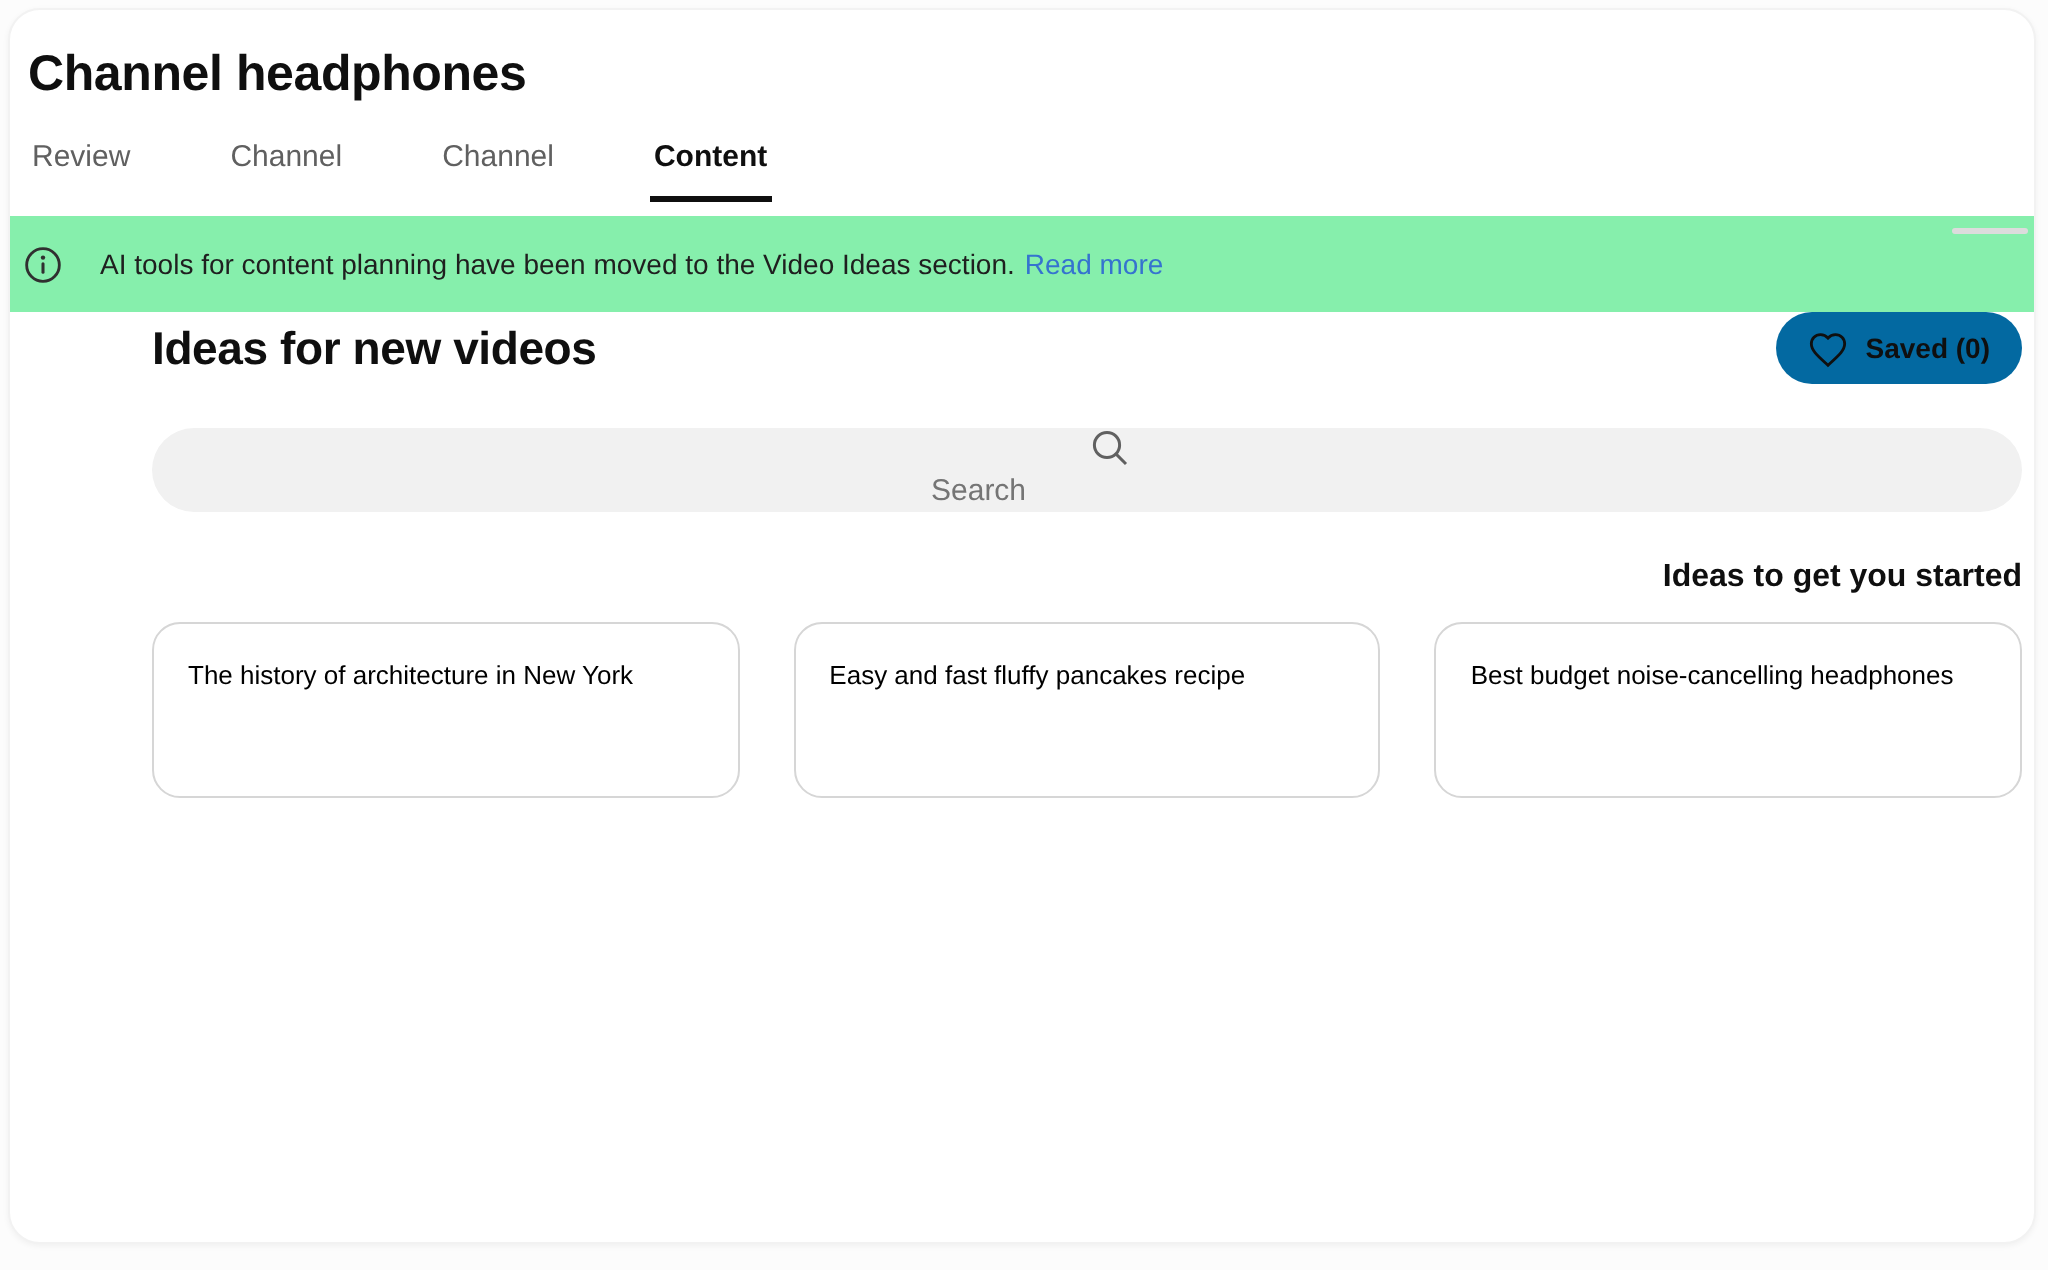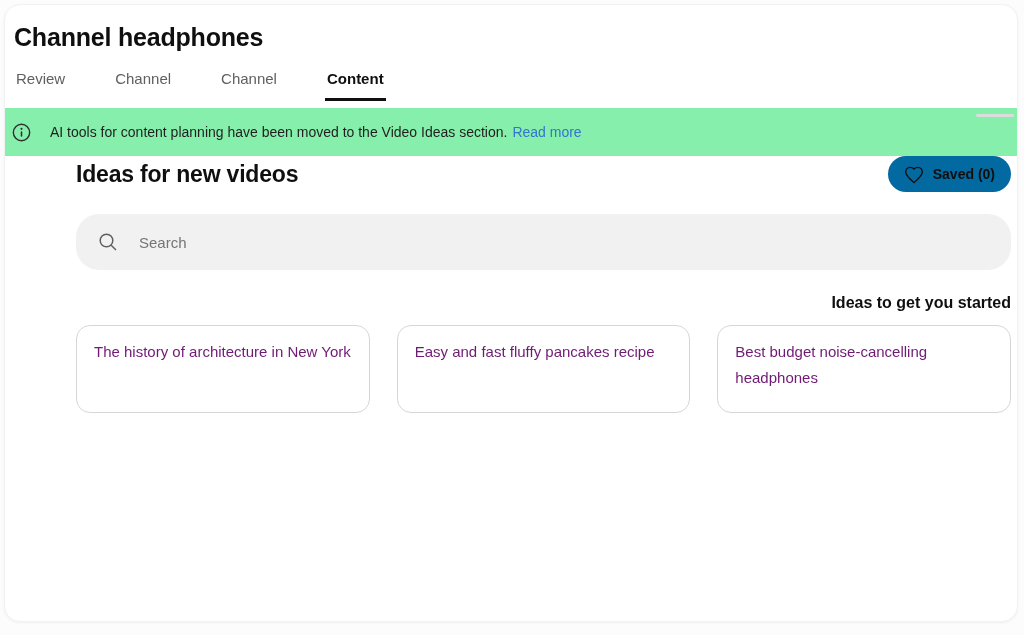--- a/index.html
+++ b/index.html
@@ -101,26 +101,27 @@
     border: none;
     border-radius: 18px;
     font-family: "Liberation Sans", sans-serif;
     font-size: 14px;
     font-weight: 700;
     color: #0f0f0f;
     cursor: pointer;
   }
   .search-bar {
     margin-top: 22px;
-    height: 56px;
+    height: 42px;
     background: #f1f1f1;
     border-radius: 23px;
     display: flex;
     align-items: center;
     padding-left: 22px;
+    flex-direction: column;
   }
   .search-input {
     flex: 1;
     margin-left: 21px;
     border: none;
     background: transparent;
     outline: none;
     font-family: "Liberation Sans", sans-serif;
     font-size: 15px;
     color: #0f0f0f;
@@ -141,24 +142,24 @@
   .idea-card {
     flex: 1;
     height: 88px;
     background: #ffffff;
     border: 1px solid #d6d6d6;
     border-radius: 14px;
     padding: 13px 17px;
     cursor: pointer;
   }
   .idea-card-label {
-    font-size: 15px;
+    font-size: 13px;
     font-weight: 500;
     line-height: 26px;
-    color: #701a75;
+    color: #000000;
   }
   svg { display: block; }
 </style>
 </head>
 <body>
 
 <div class="window">
 
   <h1 class="page-title">Channel headphones</h1>
 

